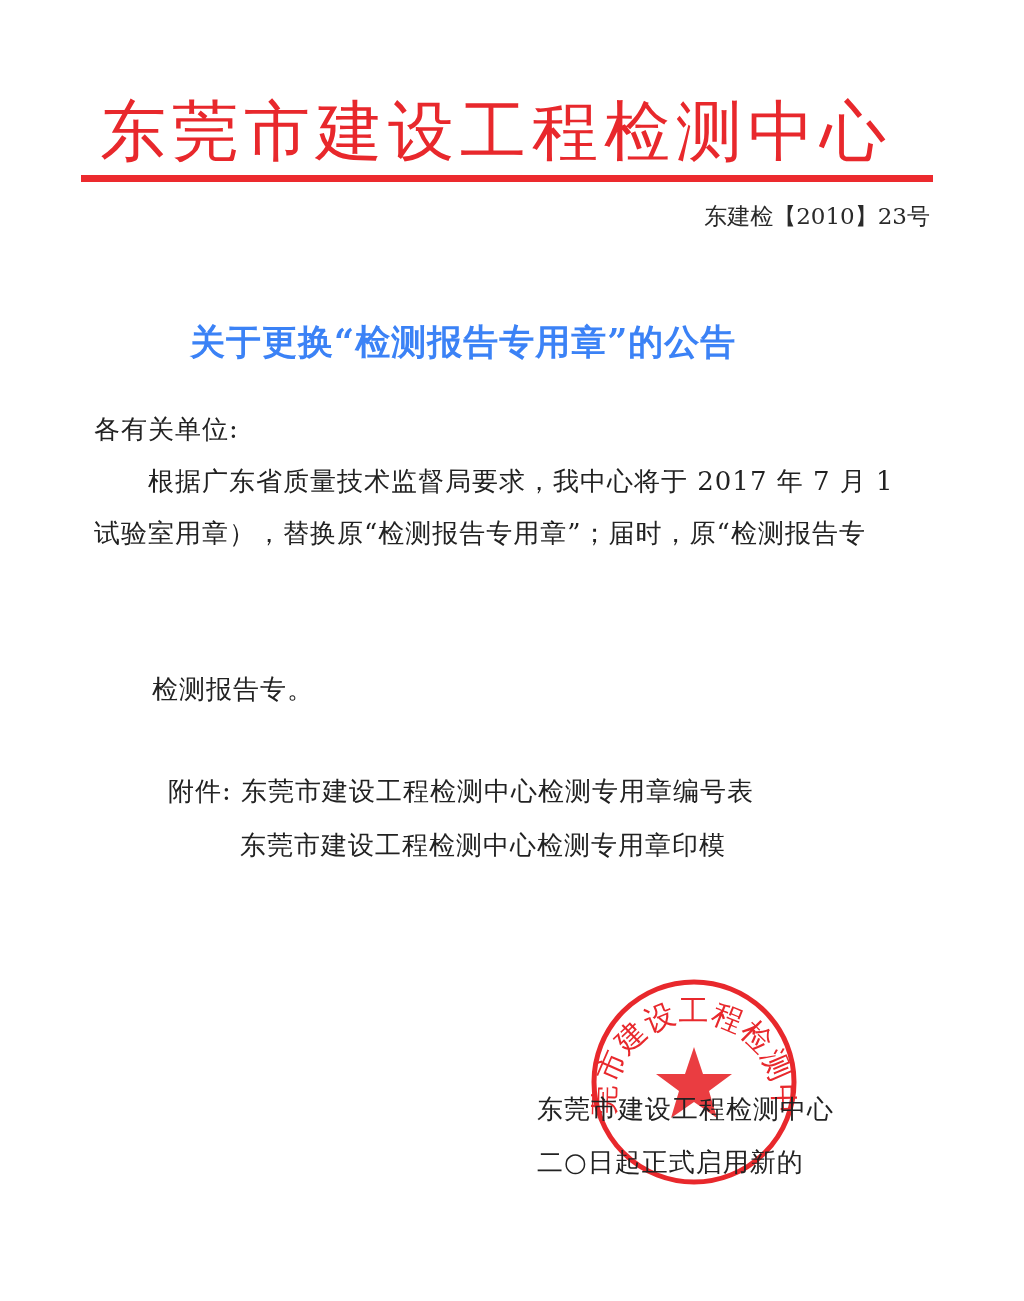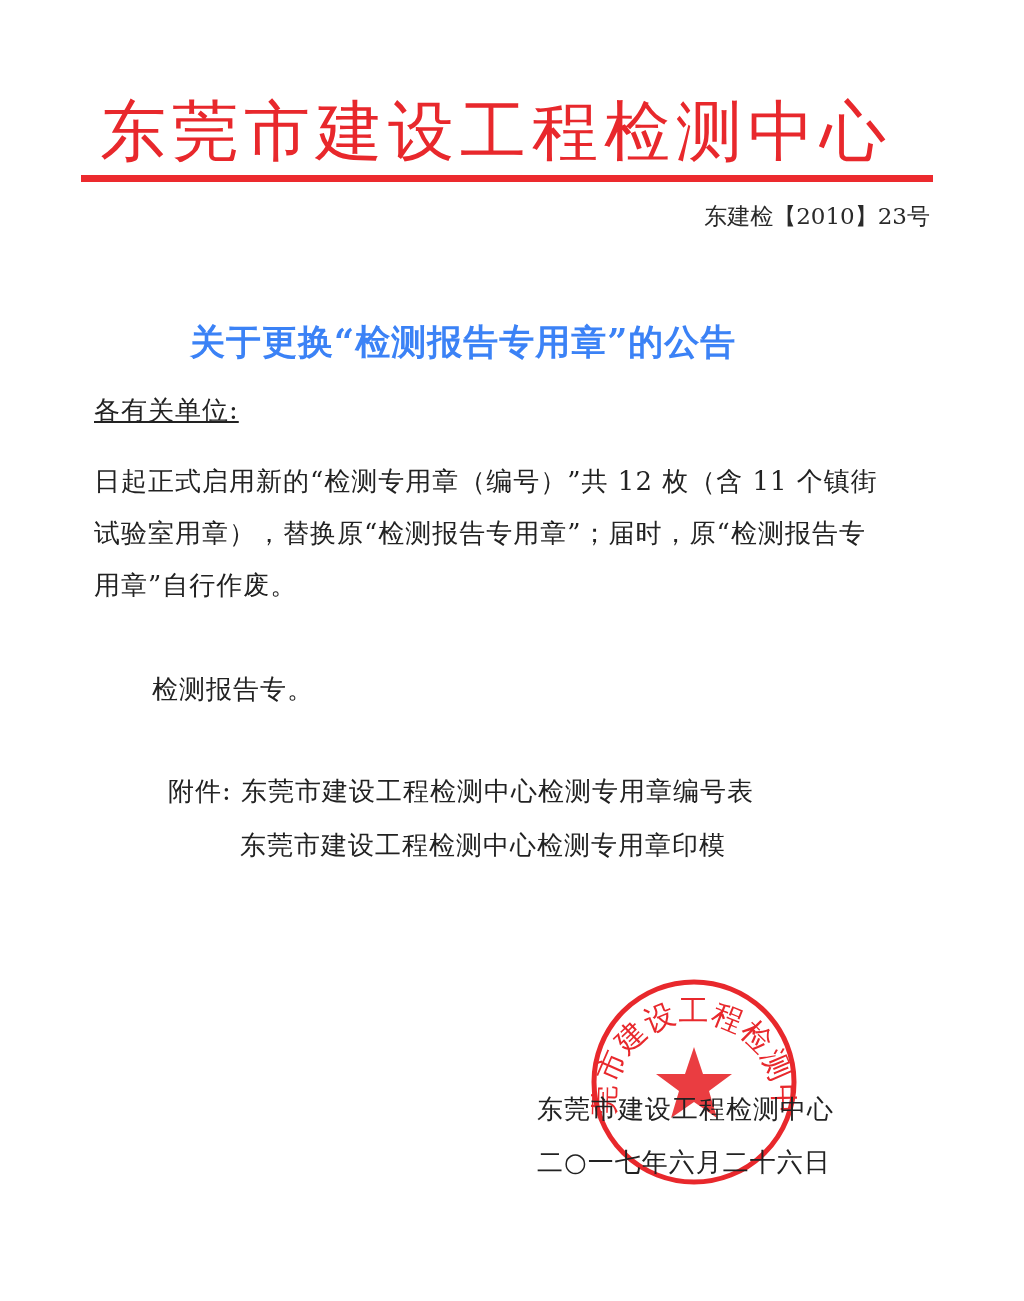--- a/index.html
+++ b/index.html
@@ -17,21 +17,21 @@
   }
   .rule { left: 81px; top: 175px; width: 852px; height: 7px; background: #ec2a2e; }
   .docno {
     right: 94px; top: 200px; font-size: 23px; line-height: 32px; color: #2a2a2a;
   }
   .title {
     left: 190px; top: 294px; font-size: 35px; line-height: 50px; font-weight: bold;
     color: #3b82f6; letter-spacing: 1px; margin-top: 23px;
   }
   .body-text { font-size: 26px; line-height: 52px; color: #222; letter-spacing: 1px; }
-  .salutation { left: 94px; top: 384px; text-decoration: underline; }
+  .salutation { left: 94px; top: 403px; }
   .para { left: 94px; top: 455px; width: 850px; white-space: normal; }
   .para .line { display: block; height: 52px; white-space: nowrap; }
   .closing { left: 152px; top: 663px; }
   .attach1 { left: 168px; top: 765px; }
   .attach2 { left: 240px; top: 819px; text-align: right; }
   .signer { left: 537px; top: 1083px; }
   .sigdate { left: 537px; top: 1136px; }
   .stamp {
     left: 591px; top: 979px; width: 206px; height: 206px;
   }
@@ -42,23 +42,22 @@
 
 <div class="abs masthead">东莞市建设工程检测中心</div>
 <div class="abs rule"></div>
 <div class="abs docno">东建检【2010】23号</div>
 
 <div class="abs title">关于更换“检测报告专用章”的公告</div>
 
 <div class="abs body-text salutation">各有关单位:</div>
 
 <div class="abs body-text para">
-  <span class="line">日起正式启用新的“检测专用章（编号）”共 12 枚（含 11 个镇街</span>
+  <span class="line">　　根据广东省质量技术监督局要求，我中心将于 2017 年 7 月 1</span>
   <span class="line">试验室用章），替换原“检测报告专用章”；届时，原“检测报告专</span>
-  <span class="line">用章”自行作废。</span>
 </div>
 
 <div class="abs body-text closing">检测报告专。</div>
 
 <div class="abs body-text attach1">
   <span>附件:</span>
   <span>东莞市建设工程检测中心检测专用章编号表</span>
 </div>
 <div class="abs body-text attach2">
   <span>东莞市建设工程检测中心检测专用章印模</span>
@@ -71,13 +70,13 @@
     </defs>
     <circle cx="103" cy="103" r="100" fill="none" stroke="#e8282c" stroke-width="5"></circle>
     <text font-size="30" fill="#e8282c" font-family="DejaVu Sans, sans-serif" letter-spacing="1">
       <textPath href="#ringPath" startOffset="50%" text-anchor="middle">东莞市建设工程检测中心</textPath>
     </text>
     <polygon fill="#e8282c" opacity="0.9" points="103,68 112,95 141,95 118,112 126,139 103,123 80,139 88,112 65,95 94,95"></polygon>
   </svg>
 </div>
 
 <div class="abs body-text signer">东莞市建设工程检测中心</div>
-<div class="abs body-text sigdate">二○一七年六月二十六日</div>
+<div class="abs body-text sigdate">二○日起正式启用新的</div>
 
 </body></html>

